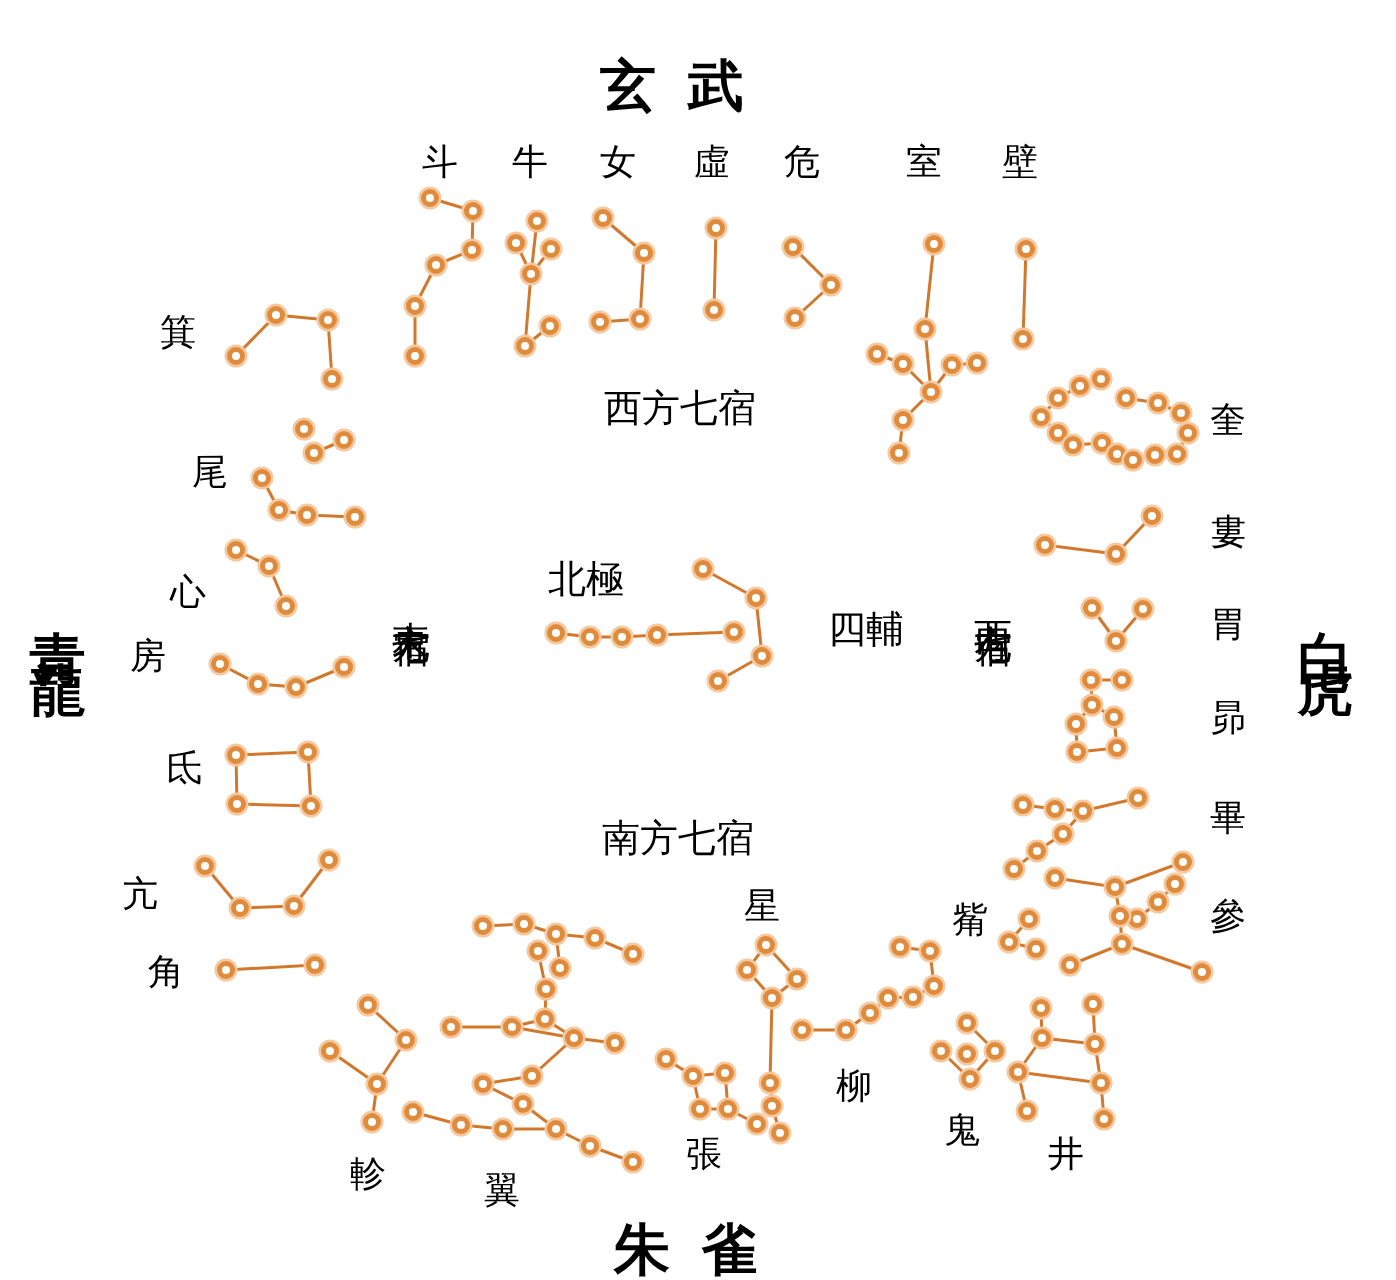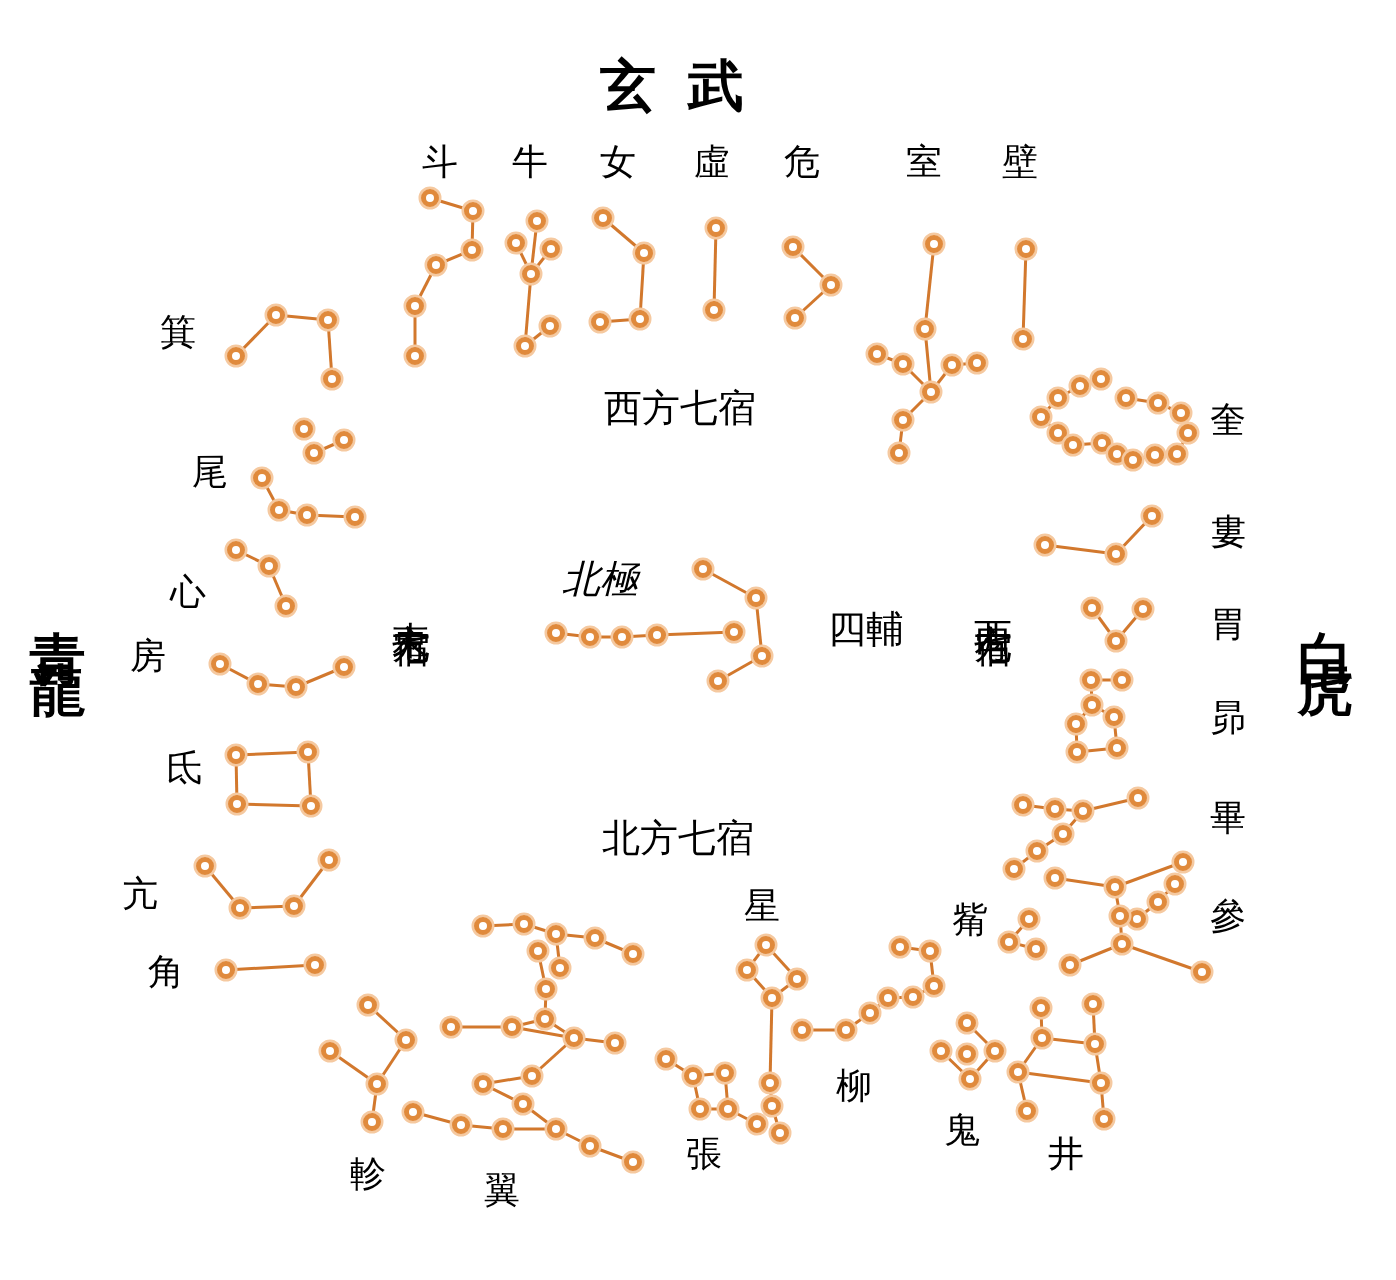--- a/index.html
+++ b/index.html
@@ -582,29 +582,30 @@
         <circle cx="756" cy="562" r="10" class="star-glow"></circle>
         <circle cx="756" cy="562" r="6.5" class="star" stroke="#e08a3c"></circle>
         <circle cx="762" cy="620" r="10" class="star-glow"></circle>
         <circle cx="762" cy="620" r="6.5" class="star" stroke="#e08a3c"></circle>
         <circle cx="718" cy="645" r="10" class="star-glow"></circle>
         <circle cx="718" cy="645" r="6.5" class="star" stroke="#e08a3c"></circle>
       </g>
     </svg>
 
   <div class="lbl big" style="left:600px;top:22px;letter-spacing:6px;">玄 武</div>
+  <div class="lbl big" style="left:614px;top:1186px;letter-spacing:6px;">朱 雀</div>
   <div class="lbl big vert" style="left:30px;top:550px;letter-spacing:30px;">青龍</div>
   <div class="lbl big vert" style="left:1298px;top:550px;letter-spacing:30px;">白虎</div>
 
   <div class="lbl mid" style="left:604px;top:353px;">西方七宿</div>
-  <div class="lbl mid" style="left:602px;top:783px;">北方七宿</div>
+  <div class="lbl mid" style="left:602px;top:783px;">南方七宿</div>
   <div class="lbl mid vert" style="left:392px;top:555px;">東方七宿</div>
   <div class="lbl mid vert" style="left:974px;top:555px;">西方七宿</div>
 
-  <div class="lbl mid" style="left:562px;top:524px;font-style:italic;">北極</div>
+  <div class="lbl mid" style="left:548px;top:524px;">北極</div>
   <div class="lbl mid" style="left:828px;top:574px;">四輔</div>
 
   <div class="lbl sm" style="left:422px;top:108px;">斗</div>
   <div class="lbl sm" style="left:512px;top:108px;">牛</div>
   <div class="lbl sm" style="left:600px;top:108px;">女</div>
   <div class="lbl sm" style="left:694px;top:108px;">虛</div>
   <div class="lbl sm" style="left:784px;top:108px;">危</div>
   <div class="lbl sm" style="left:906px;top:108px;">室</div>
   <div class="lbl sm" style="left:1002px;top:108px;">壁</div>
 

